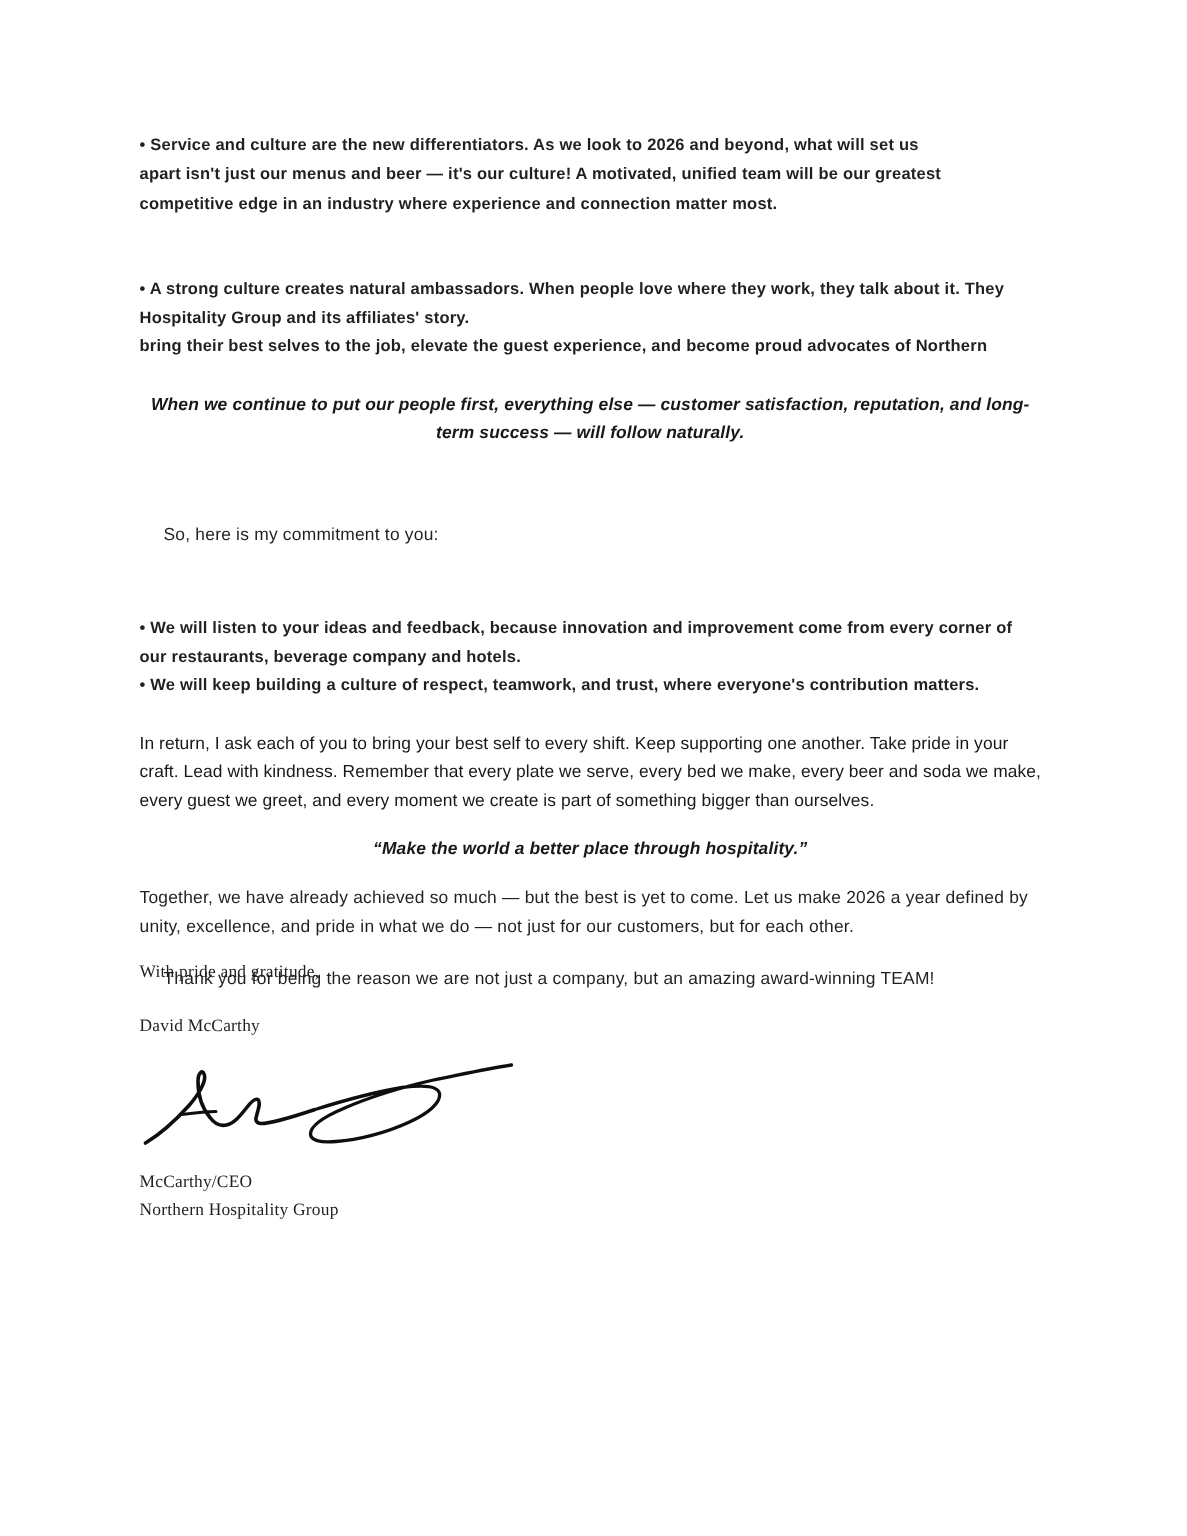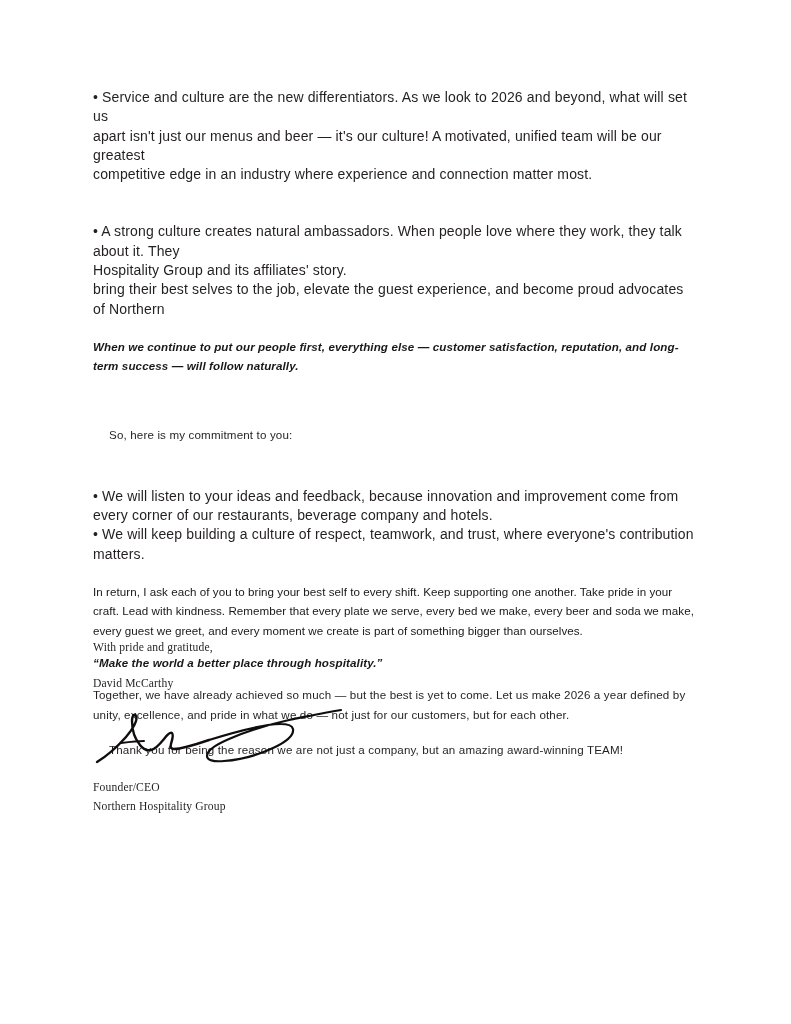--- a/index.html
+++ b/index.html
@@ -35,32 +35,34 @@
   .block {
     margin: 0 0 18px 0;
   }
   .block-tight {
     margin: 0 0 11px 0;
   }
   .spacer-lg { height: 20px; }
   .spacer-md { height: 13px; }
   .spacer-sm { height: 7px; }
   .bullet-line {
-    font-size: 14px;
+    font-size: 11px;
     line-height: 19.3px;
     letter-spacing: 0.15px;
     color: #231f20;
+    font-weight: bold;
   }
   .emph-bi {
     font-weight: bold;
     font-style: italic;
     font-size: 11.6px;
     line-height: 19.3px;
     letter-spacing: 0.1px;
     color: #1a1718;
+    text-align: center;
   }
   .emph-b {
     font-weight: normal;
     font-size: 11.6px;
     line-height: 19.3px;
     letter-spacing: 0.05px;
     color: #1a1718;
   }
   .sign-off {
     position: absolute;
@@ -170,18 +172,18 @@
     <div class="signature-wrap">
       <svg viewBox="0 0 260 66" xmlns="http://www.w3.org/2000/svg" aria-hidden="true">
         <g fill="none" stroke="#100d0e" stroke-linecap="round" stroke-linejoin="round">
           <path d="M4 56 C 14 50, 24 41, 33 31 C 40 23, 45 14, 43 10 C 42 7, 39 9, 39 15 C 39 24, 42 33, 47 39 C 50 43, 54 45, 58 44 C 63 43, 67 38, 71 33 C 74 29, 77 26, 79 27 C 81 29, 79 34, 78 38 C 77 41, 78 43, 81 43 C 88 43, 101 39, 116 34" stroke-width="2.4"></path>
           <path d="M116 34 C 135 28, 157 22, 175 19 C 190 17, 199 18, 200 23 C 201 29, 193 36, 180 42 C 165 49, 146 54, 131 55 C 120 56, 114 54, 114 50 C 114 45, 122 39, 136 33 C 152 26, 174 19, 196 14 C 216 10, 234 6, 248 4" stroke-width="2.2"></path>
           <path d="M28 37 C 36 36, 44 35, 51 35" stroke-width="2"></path>
         </g>
       </svg>
     </div>
 
-    <div class="closing-line">Founder/CEO</div>
+    <div class="closing-line">McCarthy/CEO</div>
     <div class="closing-line">Northern Hospitality Group</div>
 
   </div>
 
 </div>
 
 </body></html>

